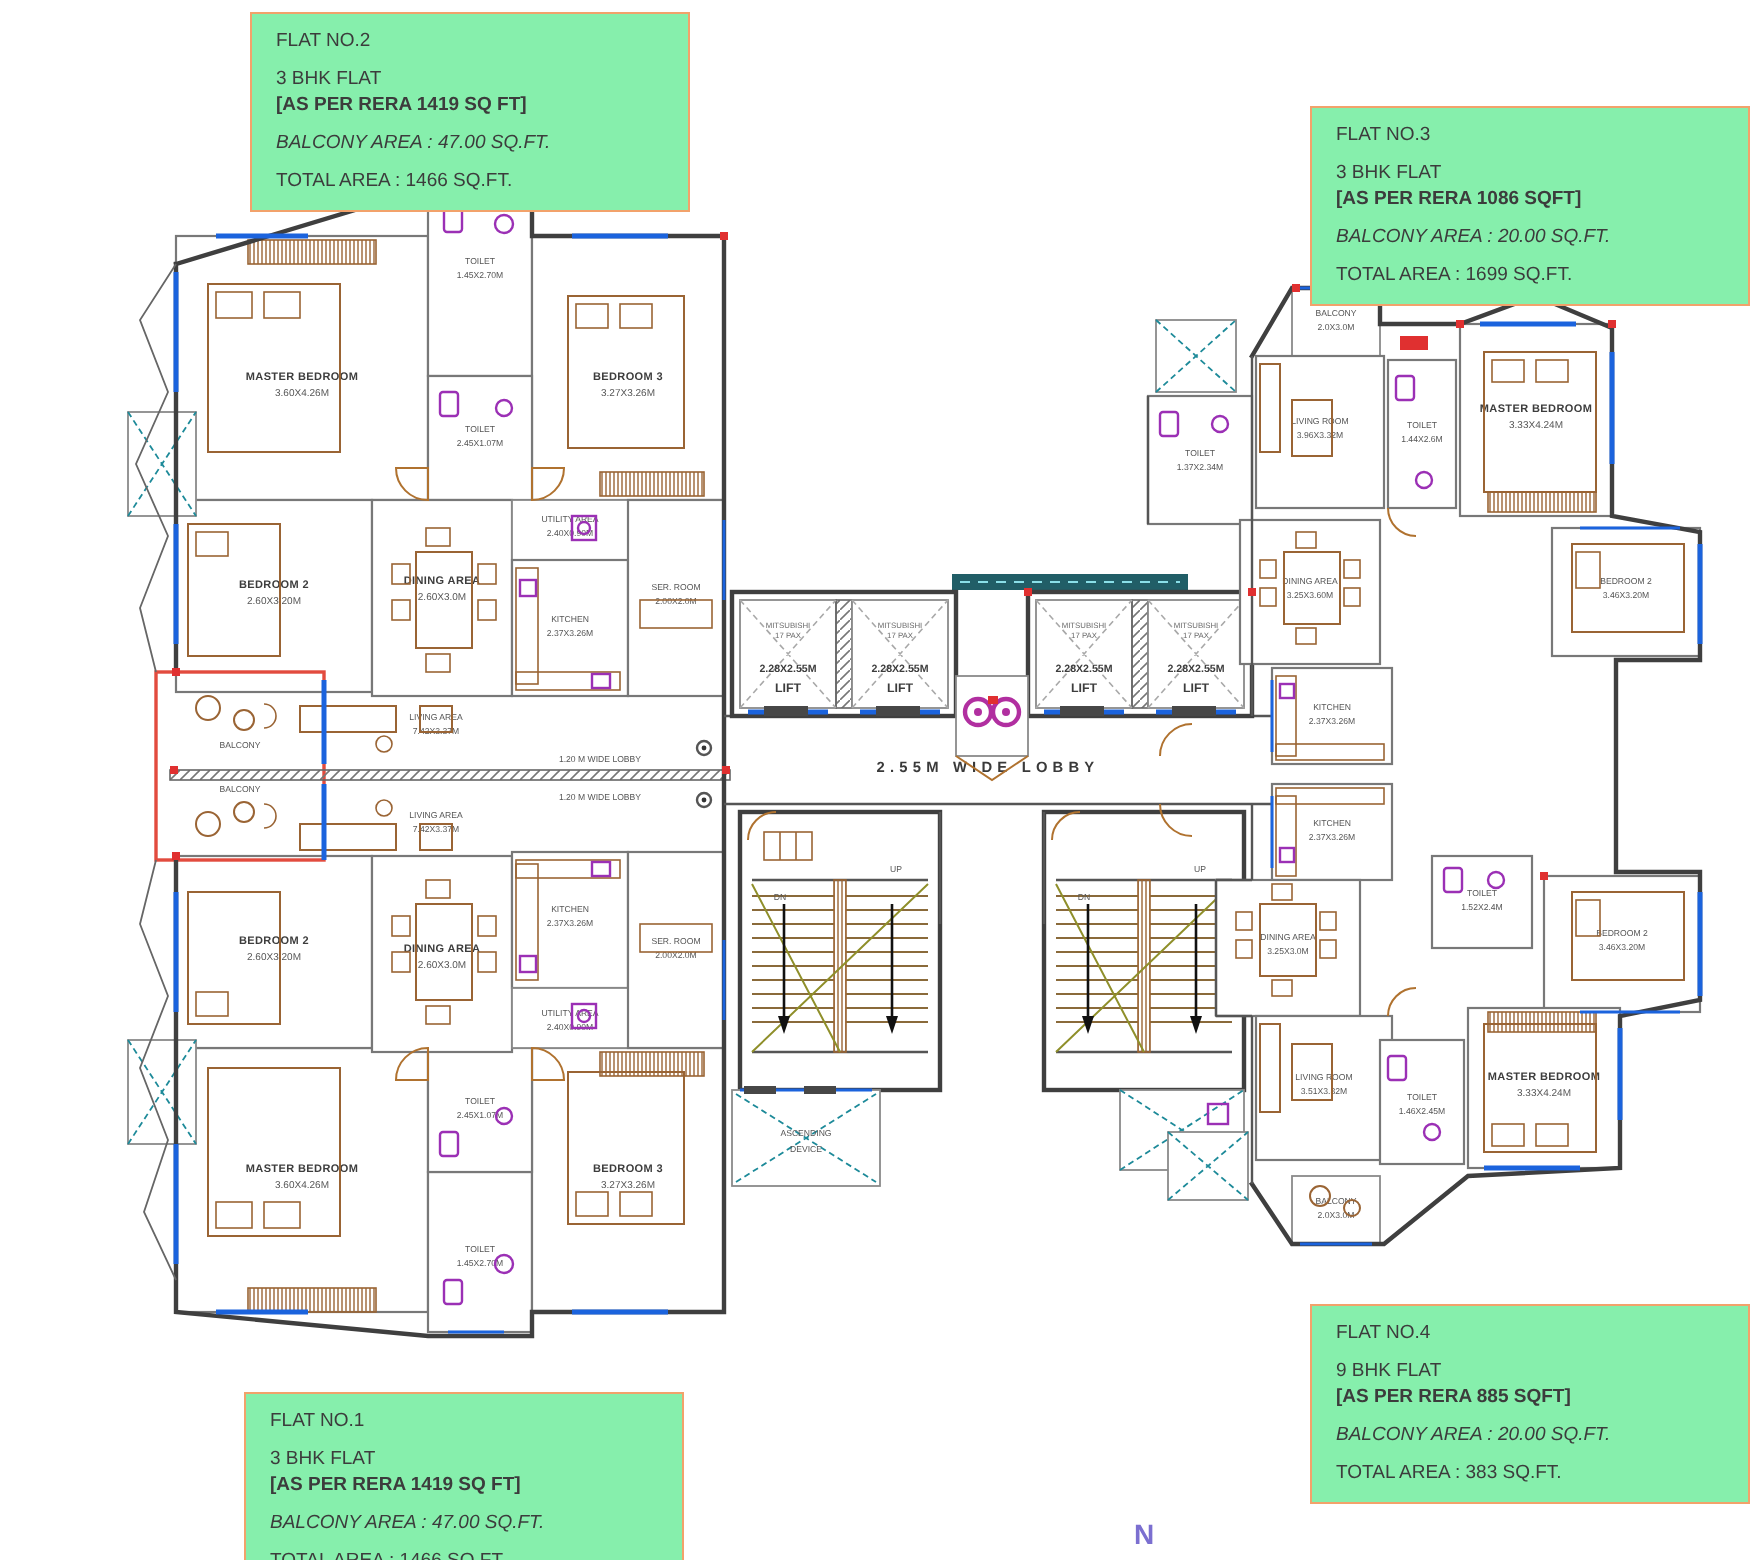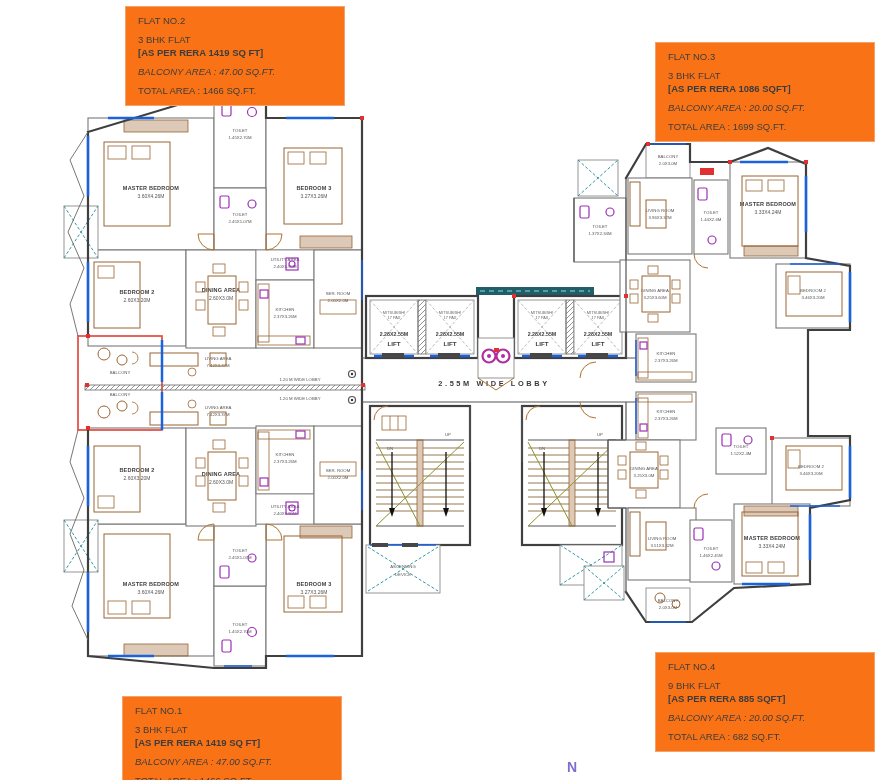--- a/index.html
+++ b/index.html
@@ -1,20 +1,20 @@
 <!DOCTYPE html>
 <html><head>
 <meta charset="utf-8">
 <style>
   html,body{margin:0;padding:0;background:#fff;width:880px;height:780px;overflow:hidden;
     font-family:"Liberation Sans",sans-serif;}
   #stage{position:relative;width:880px;height:780px;background:#fff;}
   svg{position:absolute;left:0;top:0;}
   
-  .infobox{position:absolute;background:#f97316;border:1.6px solid #f2a26b;
+  .infobox{position:absolute;background:#86efac;border:1.6px solid #f2a26b;
     padding:8px 10px 9px 12px;color:#3c3c3c;font-size:9.5px;line-height:1.25;width:196px;}
   .infobox .t{margin-bottom:7px;}
   .infobox .l2{margin-bottom:1px;}
   .infobox .l3{margin-bottom:7px;font-weight:bold;}
   .infobox .bal{margin-bottom:7px;font-style:italic;}
   
   .r{fill:#fff;stroke:#787878;stroke-width:1.1;}
   .rt{fill:#fff;stroke:#8a8a8a;stroke-width:0.9;}
   .thick{stroke:#3f3f3f;stroke-width:2.2;fill:none;stroke-linecap:square;}
   .thin{stroke:#555;stroke-width:1.2;fill:none;}
@@ -557,37 +557,37 @@
 </svg>
 
 <div class="infobox" style="left:125px;top:6px;">
   <div class="t">FLAT NO.2</div>
   <div class="l2">3 BHK FLAT</div>
   <div class="l3">[AS PER RERA 1419 SQ FT]</div>
   <div class="bal">BALCONY AREA : 47.00 SQ.FT.</div>
   <div class="tot">TOTAL AREA : 1466 SQ.FT.</div>
 </div>
 
-<div class="infobox" style="left:655px;top:42px;">
+<div class="infobox" style="left:655px;top:53px;">
   <div class="t">FLAT NO.3</div>
   <div class="l2">3 BHK FLAT</div>
   <div class="l3">[AS PER RERA 1086 SQFT]</div>
   <div class="bal">BALCONY AREA : 20.00 SQ.FT.</div>
   <div class="tot">TOTAL AREA : 1699 SQ.FT.</div>
 </div>
 
 <div class="infobox" style="left:122px;top:696px;">
   <div class="t">FLAT NO.1</div>
   <div class="l2">3 BHK FLAT</div>
   <div class="l3">[AS PER RERA 1419 SQ FT]</div>
   <div class="bal">BALCONY AREA : 47.00 SQ.FT.</div>
   <div class="tot">TOTAL AREA : 1466 SQ.FT.</div>
 </div>
 
 <div class="infobox" style="left:655px;top:652px;">
   <div class="t">FLAT NO.4</div>
   <div class="l2">9 BHK FLAT</div>
   <div class="l3">[AS PER RERA 885 SQFT]</div>
   <div class="bal">BALCONY AREA : 20.00 SQ.FT.</div>
-  <div class="tot">TOTAL AREA : 682 SQ.FT.</div>
+  <div class="tot">TOTAL AREA : 383 SQ.FT.</div>
 </div>
 
 </div>
 
 </body></html>

